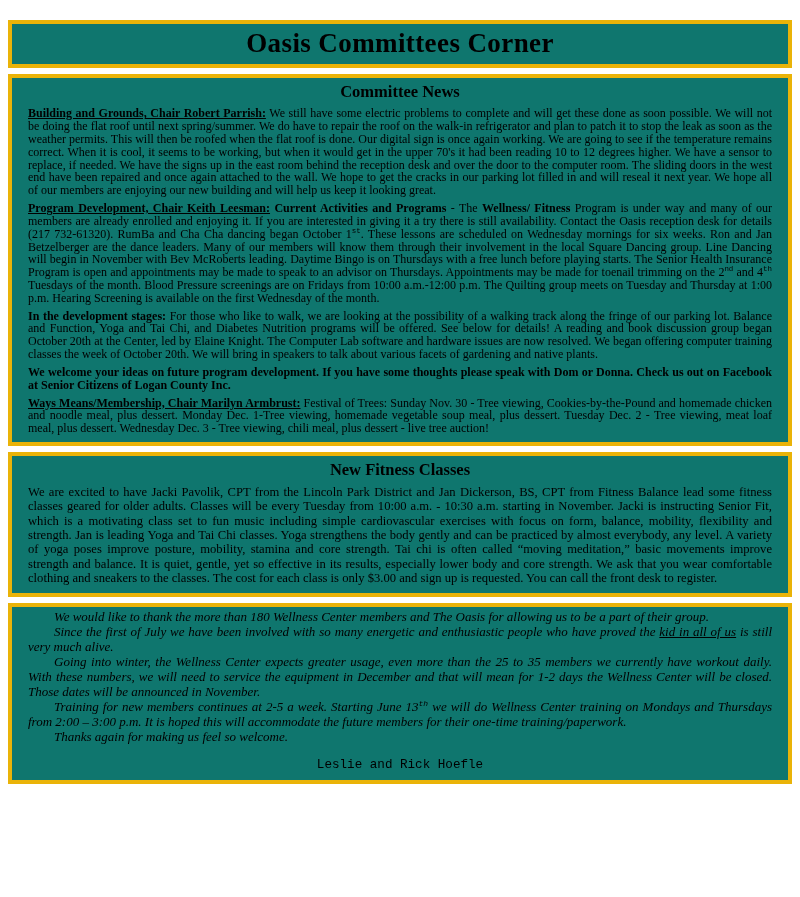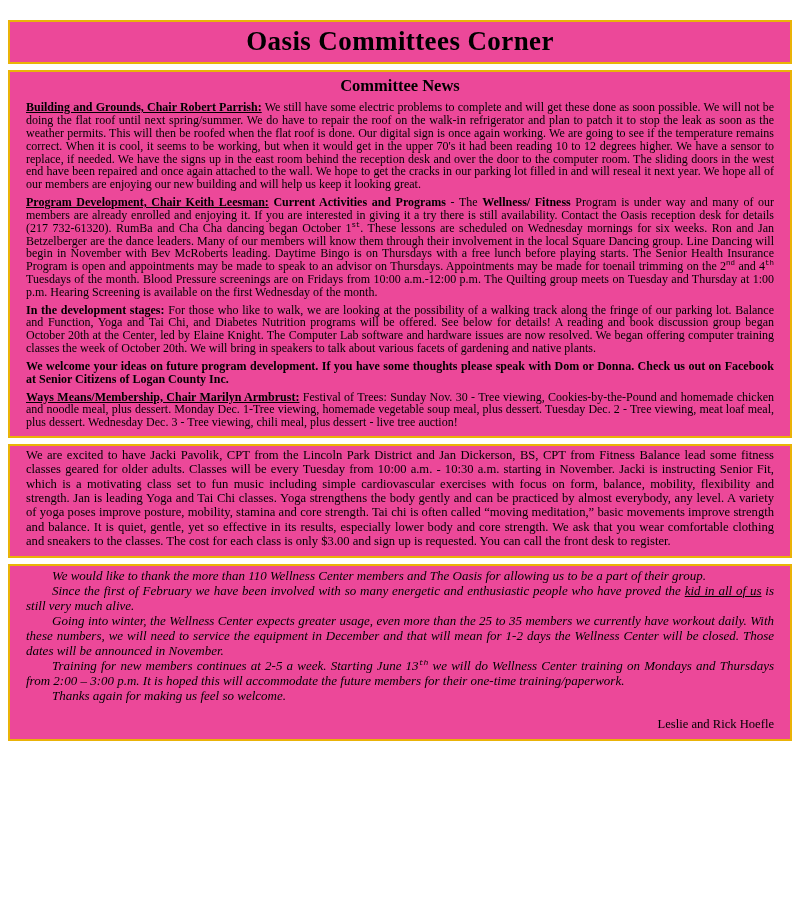--- a/index.html
+++ b/index.html
@@ -6,21 +6,21 @@
     html, body { margin: 0; padding: 0; background: #ffffff; }
     .page {
       width: 800px;
       min-height: 897px;
       margin: 0 auto;
       padding: 20px 8px 8px;
       font-family: "Liberation Serif", "DejaVu Serif", serif;
       color: #000000;
       background: #ffffff;
     }
-    .box { border: 2px solid #eab308; background: #ec4899; }
+    .box { border: 4px solid #eab308; background: #0f766e; }
     .title-box { text-align: center; padding: 4px 4px 6px; margin-bottom: 6px; }
     .title-box h1 {
       margin: 0;
       font-size: 27px;
       line-height: 1.12;
       font-weight: bold;
       letter-spacing: 0.4px;
     }
     .section { padding: 2px 16px 7px; margin-bottom: 6px; }
     .section h2 {
@@ -38,21 +38,22 @@
       line-height: 1.16;
       font-style: italic;
       text-indent: 26px;
       margin: 0;
     }
     .wellness p.signature {
       font-style: normal;
       text-indent: 0;
       font-size: 12.6px;
       margin-top: 14px;
-      text-align: right;
+      text-align: center;
+      font-family: Liberation Mono, monospace;
     }
     .seg-b { font-weight: bold; }
     .seg-bu { font-weight: bold; text-decoration: underline; }
     .seg-u { text-decoration: underline; }
     sup { font-size: 0.62em; line-height: 0; vertical-align: super; font-family: Liberation Mono, monospace; }
   </style>
 </head>
 <body>
 
 <div class="page">
@@ -64,25 +65,26 @@
   <div class="box section news">
     <h2>Committee News</h2>
     <p><span class="seg-bu">Building and Grounds, Chair Robert Parrish:</span><span>  We still have some electric problems to complete and will get these done as soon possible.  We will not be doing the flat roof until next spring/summer.  We do have to repair the roof on the walk-in refrigerator and plan to patch it to stop the leak as soon as the weather permits.  This will then be roofed when the flat roof is done.  Our digital sign is once again working.  We are going to see if the temperature remains correct.  When it is cool, it seems to be working, but when it would get in the upper 70's it had been reading 10 to 12 degrees higher.  We have a sensor to replace, if needed.  We have the signs up in the east room behind the reception desk and over the door to the computer room.  The sliding doors in the west end have been repaired and once again attached to the wall.  We hope to get the cracks in our parking lot filled in and will reseal it next year.  We hope all of our members are enjoying our new building and will help us keep it looking great.</span></p>
     <p><span class="seg-bu">Program Development, Chair Keith Leesman:</span><span class="seg-b">  Current Activities and Programs</span><span> - The </span><span class="seg-b">Wellness/ Fitness</span><span> Program is under way and many of our members are already enrolled and enjoying it.  If you are interested in giving it a try there is still availability.  Contact the Oasis reception desk for details (217 732-61320).  RumBa and Cha Cha dancing began October 1</span><sup>st</sup><span>.  These lessons are scheduled on Wednesday mornings for six weeks. Ron and Jan Betzelberger are the dance leaders.  Many of our members will know them through their involvement in the local Square Dancing group.  Line Dancing will begin in November with Bev McRoberts leading.  Daytime Bingo is on Thursdays with a free lunch before playing starts.  The Senior Health Insurance Program is open and appointments may be made to speak to an advisor on Thursdays.  Appointments may be made for toenail trimming on the 2</span><sup>nd</sup><span> and 4</span><sup>th</sup><span> Tuesdays of the month.  Blood Pressure screenings are on Fridays from 10:00 a.m.-12:00 p.m.  The Quilting group meets on Tuesday and Thursday at 1:00 p.m.  Hearing Screening is available on the first Wednesday of the month.</span></p>
     <p><span class="seg-b">In the development stages:</span><span>  For those who like to walk, we are looking at the possibility of a walking track along the fringe of our parking lot. Balance and Function, Yoga and Tai Chi, and Diabetes Nutrition programs will be offered.  See below for details!  A reading and book discussion group began October 20th at the Center, led by Elaine Knight.  The Computer Lab software and hardware issues are now resolved.  We began offering computer training classes the week of October 20th.  We will bring in speakers to talk about various facets of gardening and native plants.</span></p>
     <p><span class="seg-b">We welcome your ideas on future program development.  If you have some thoughts please speak with Dom or Donna.  Check us out on Facebook at Senior Citizens of Logan County Inc.</span></p>
     <p><span class="seg-bu">Ways Means/Membership, Chair Marilyn Armbrust:</span><span>  Festival of Trees:  Sunday Nov. 30 - Tree viewing, Cookies-by-the-Pound and homemade chicken and noodle meal,  plus dessert.  Monday Dec. 1-Tree viewing, homemade vegetable soup meal, plus dessert.  Tuesday Dec. 2 - Tree viewing, meat loaf meal, plus dessert.  Wednesday Dec. 3 - Tree viewing, chili meal, plus dessert - live tree auction!</span></p>
   </div>
 
   <div class="box section fitness">
+    <h2>New Fitness Classes</h2>
     <p><span>We are excited to have Jacki Pavolik, CPT from the Lincoln Park District and Jan Dickerson, BS, CPT from Fitness Balance lead some fitness classes geared for older adults.  Classes will be every Tuesday from 10:00 a.m. - 10:30 a.m. starting in November.  Jacki is instructing Senior Fit, which is a motivating class set to fun music including simple cardiovascular exercises with focus on form, balance, mobility, flexibility and strength.  Jan is leading Yoga and Tai Chi classes.  Yoga strengthens the body gently and can be practiced by almost everybody, any level.  A variety of yoga poses improve posture, mobility, stamina and core strength.  Tai chi is often called “moving meditation,” basic movements improve strength and balance.  It is quiet, gentle, yet so effective in its results, especially lower body and core strength.  We ask that you wear comfortable clothing and sneakers to the classes.  The cost for each class is only $3.00 and sign up is requested.  You can call the front desk to register.</span></p>
   </div>
 
   <div class="box section wellness">
-    <p><span>We would like to thank the more than 110 Wellness Center members and The Oasis for allowing us to be a part of their group.</span></p>
-    <p><span>Since the first of February we have been involved with so many energetic and enthusiastic people who have proved the </span><span class="seg-u">kid in all of us</span><span> is still very much alive.</span></p>
+    <p><span>We would like to thank the more than 180 Wellness Center members and The Oasis for allowing us to be a part of their group.</span></p>
+    <p><span>Since the first of July we have been involved with so many energetic and enthusiastic people who have proved the </span><span class="seg-u">kid in all of us</span><span> is still very much alive.</span></p>
     <p><span>Going into winter, the Wellness Center expects greater usage, even more than the 25 to 35 members we currently have workout daily. With these numbers, we will need to service the equipment in December and that will mean for 1-2 days the Wellness Center will be closed.  Those dates will be announced in November.</span></p>
     <p><span>Training for new members continues at 2-5 a week. Starting June 13</span><sup>th</sup><span> we will do Wellness Center training on Mondays and Thursdays from 2:00 – 3:00 p.m.  It is hoped this will accommodate the future members for their one-time training/paperwork.</span></p>
     <p><span>Thanks again for making us feel so welcome.</span></p>
     <p class="signature">Leslie and Rick Hoefle</p>
   </div>
 
 </div>
 
 </body></html>

